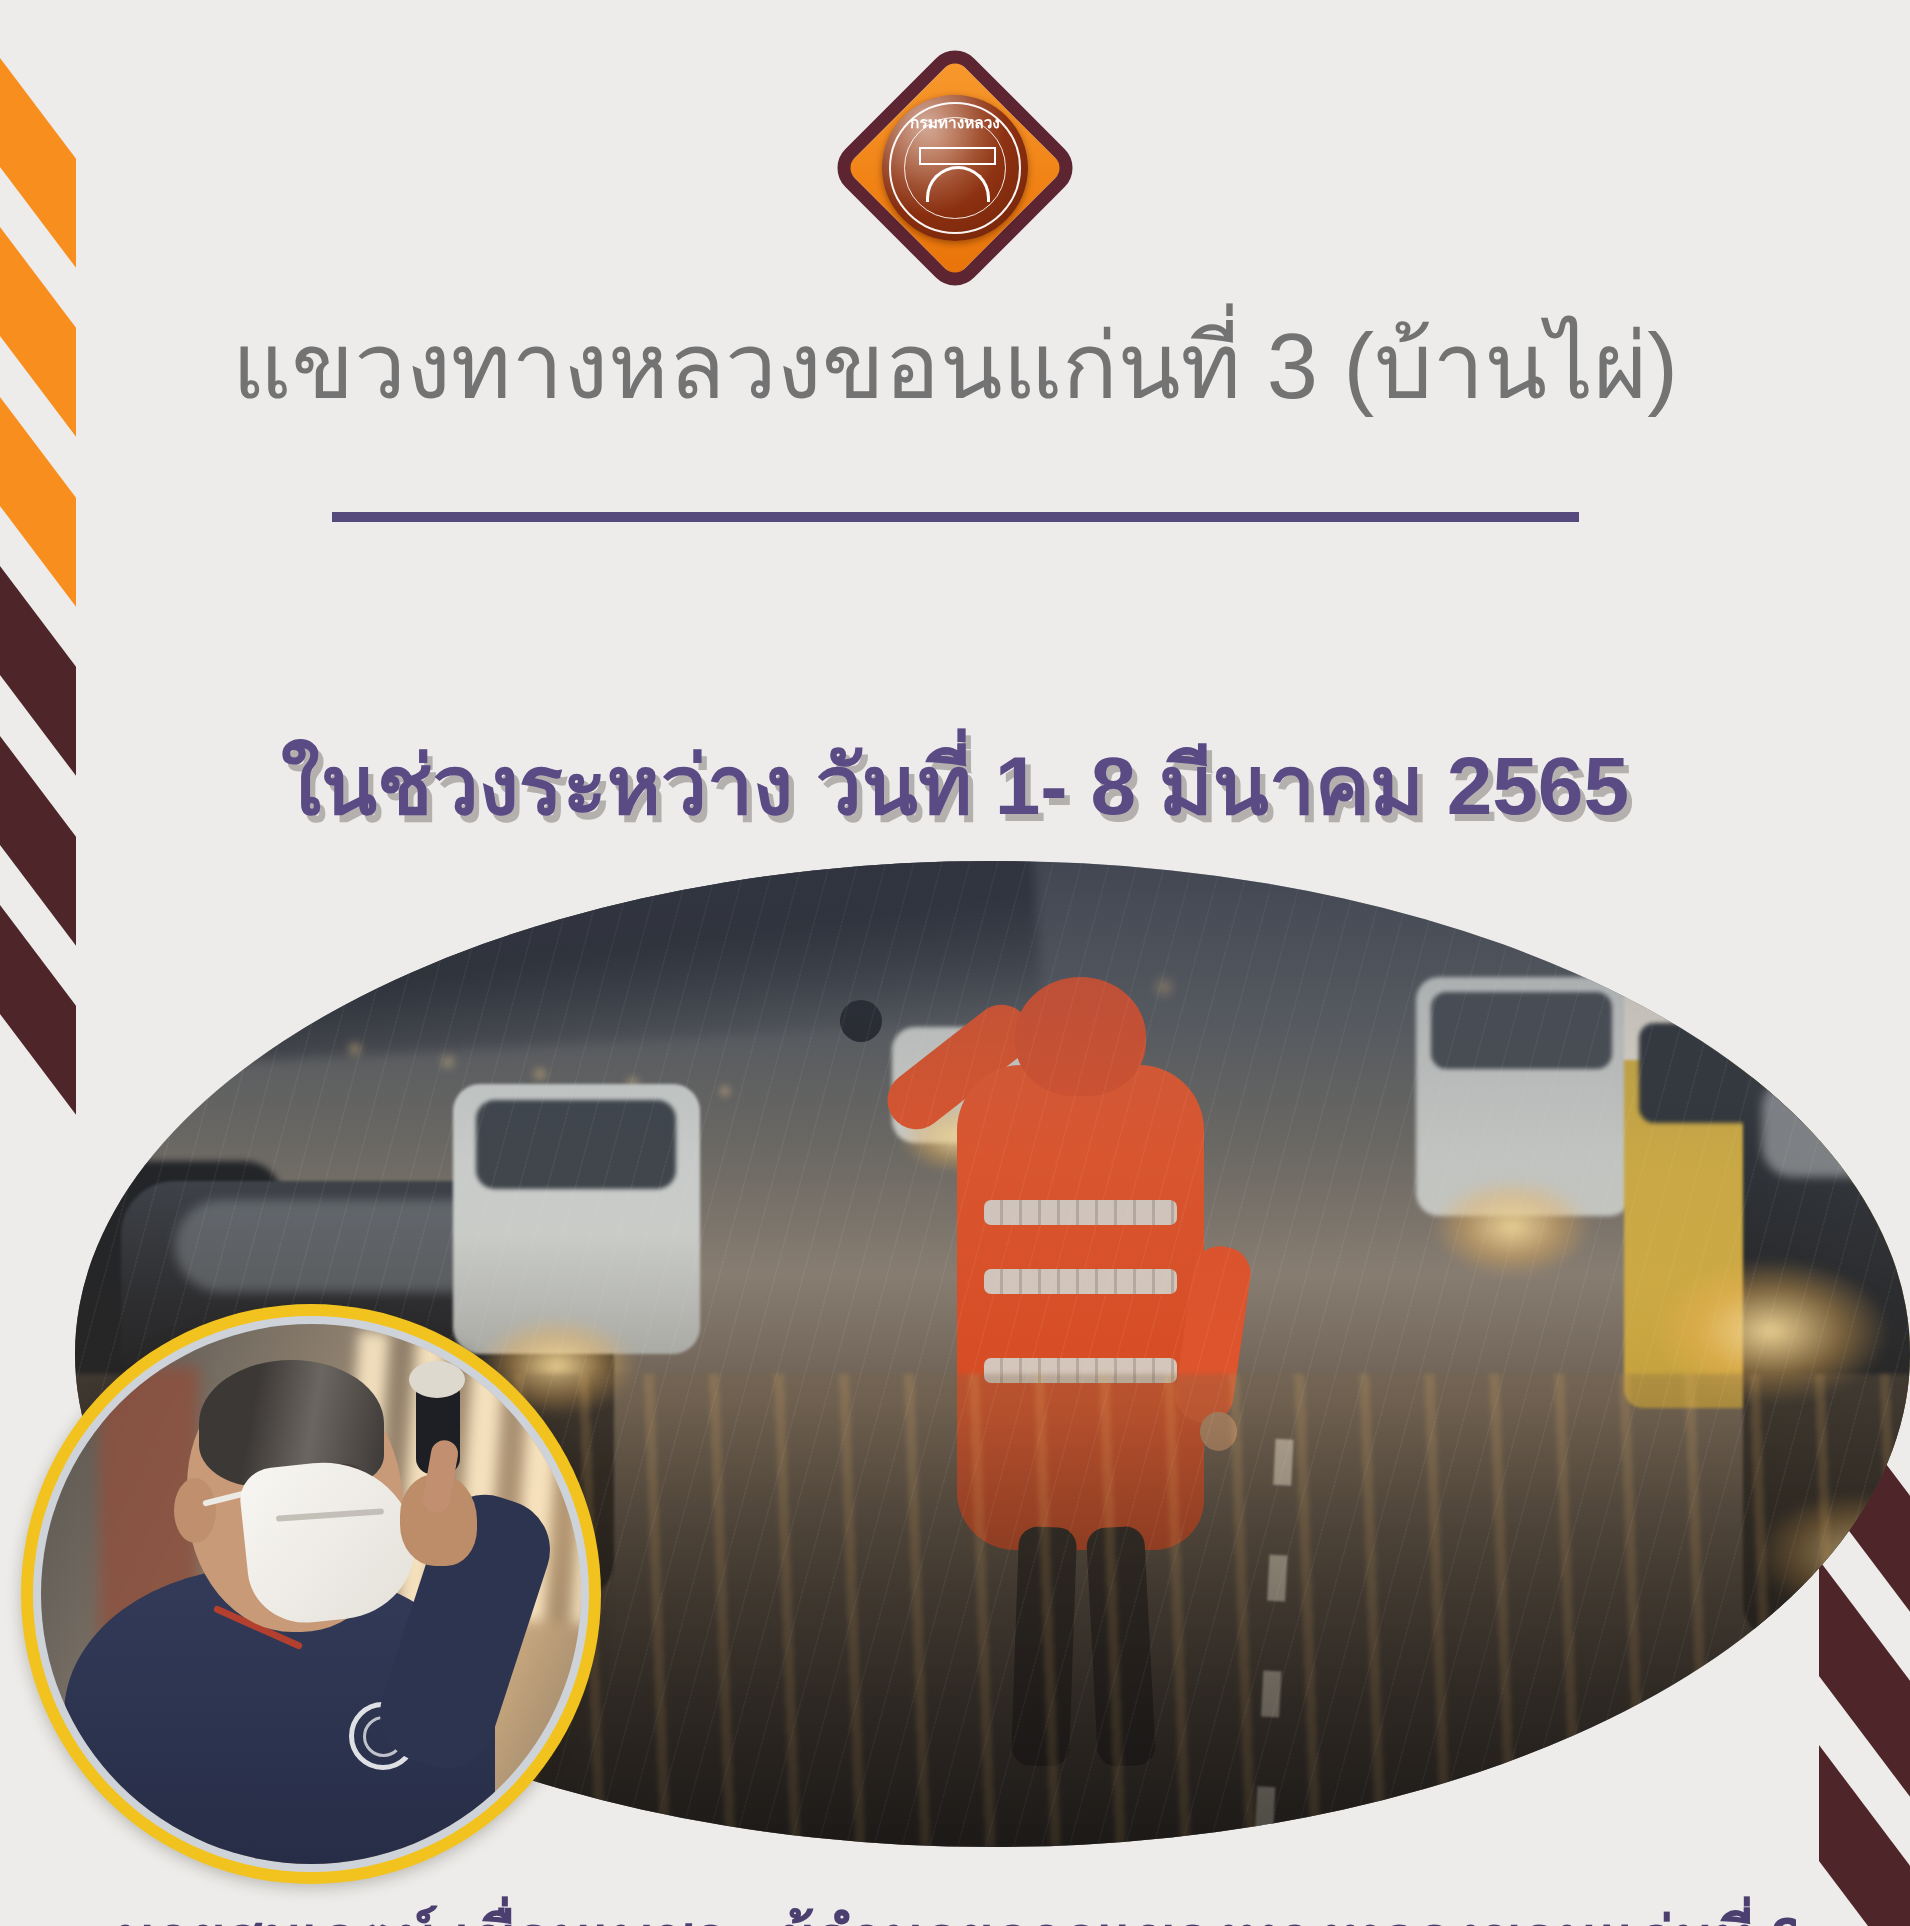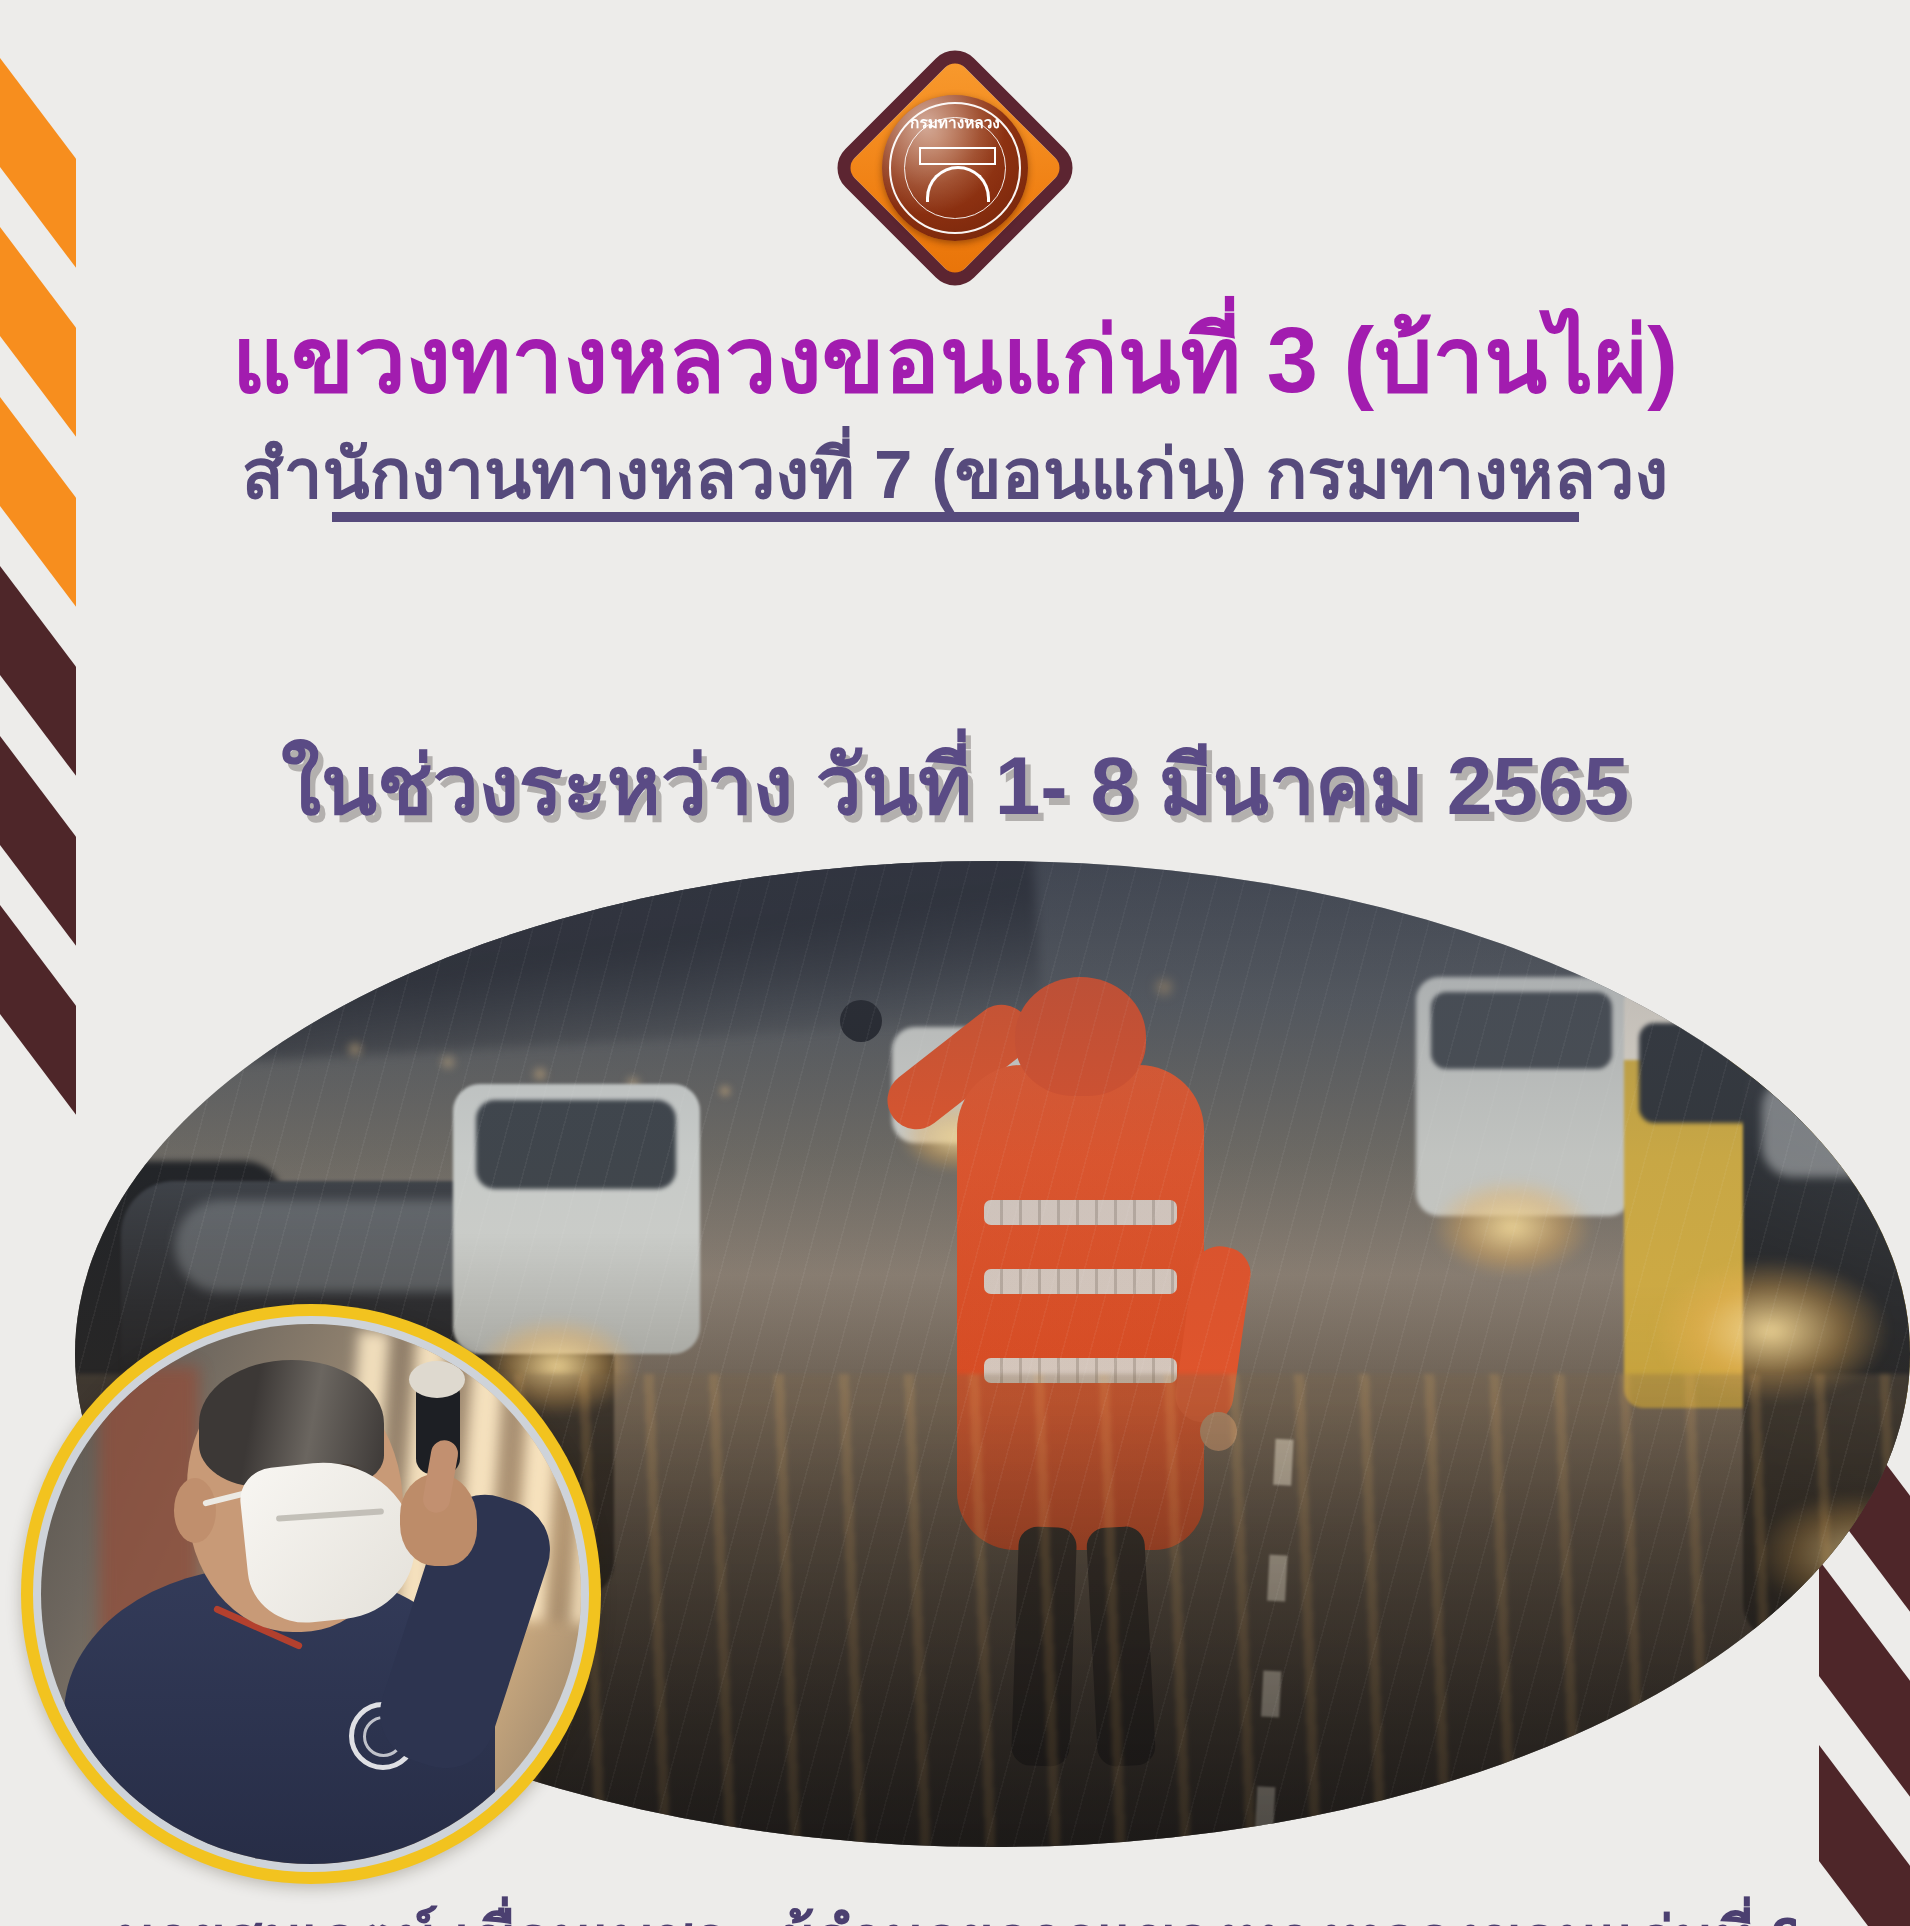--- a/index.html
+++ b/index.html
@@ -36,21 +36,21 @@
   .seal::before{content:"";position:absolute;inset:7px;border:2.7px solid rgba(255,255,255,.95);border-radius:50%;}
   .seal::after{content:"";position:absolute;inset:22.3px;border:1.9px solid rgba(255,255,255,.9);border-radius:50%;}
   .seal-gloss{position:absolute;inset:0;border-radius:50%;
     background:radial-gradient(ellipse at 30% 20%, rgba(255,255,255,.55), rgba(255,255,255,.12) 38%, transparent 55%);}
   .seal-text{position:absolute;left:0;right:0;top:14.6px;text-align:center;color:#fff;font-size:15.4px;font-weight:bold;}
   .seal-rail{position:absolute;left:37px;top:52px;width:73px;height:14px;border:2.7px solid #fff;background:transparent;}
   .seal-arch{position:absolute;left:44px;top:71px;width:58px;height:33px;border:3.5px solid #fff;border-bottom:none;border-radius:33px 33px 0 0;}
 
   
   .center-line{position:absolute;left:0;width:100%;text-align:center;white-space:nowrap;overflow:hidden;}
-  .org-title{top:286px;font-size:92px;font-weight:bold;color:#a21caf;z-index:4;}
+  .org-title{top:292px;font-size:92px;font-weight:normal;color:#737373;z-index:4;}
   .org-subtitle{top:419px;font-size:69px;font-weight:bold;color:#564a7c;z-index:4;}
   .subtitle-rule{position:absolute;left:332px;top:512px;width:1247px;height:10px;background:#564a7c;z-index:4;}
   .headline{top:552px;font-size:121px;font-weight:bold;color:#5a4b85;
     text-shadow:7px 8.5px 0 #b3b0ae;z-index:4;}
   .date-line{top:720px;font-size:82px;font-weight:bold;color:#5a4b85;
     text-shadow:5.4px 7px 0 #b3b0ae;z-index:4;}
 
   
   .photo{position:absolute;left:75px;top:861px;width:1835px;height:986px;border-radius:50%/50%;
     overflow:hidden;z-index:2;
@@ -167,21 +167,20 @@
 
   <div class="logo-diamond"></div>
   <div class="seal">
     <div class="seal-text">กรมทางหลวง</div>
     <div class="seal-rail"></div>
     <div class="seal-arch"></div>
     <div class="seal-gloss"></div>
   </div>
 
   <div class="center-line org-title">แขวงทางหลวงขอนแก่นที่ 3 (บ้านไผ่)</div>
-  <div class="center-line org-subtitle">สำนักงานทางหลวงที่ 7 (ขอนแก่น) กรมทางหลวง</div>
   <div class="subtitle-rule"></div>
   <div class="center-line date-line">ในช่วงระหว่าง วันที่ 1- 8 มีนาคม 2565</div>
 
   <div class="photo">
     <div class="ph-bridge"></div>
     <div class="ph-lights"></div>
     <div class="ph-car-edge"></div>
     <div class="ph-sedan"></div>
     <div class="ph-sedan-roof"></div>
     <div class="ph-van"></div>

